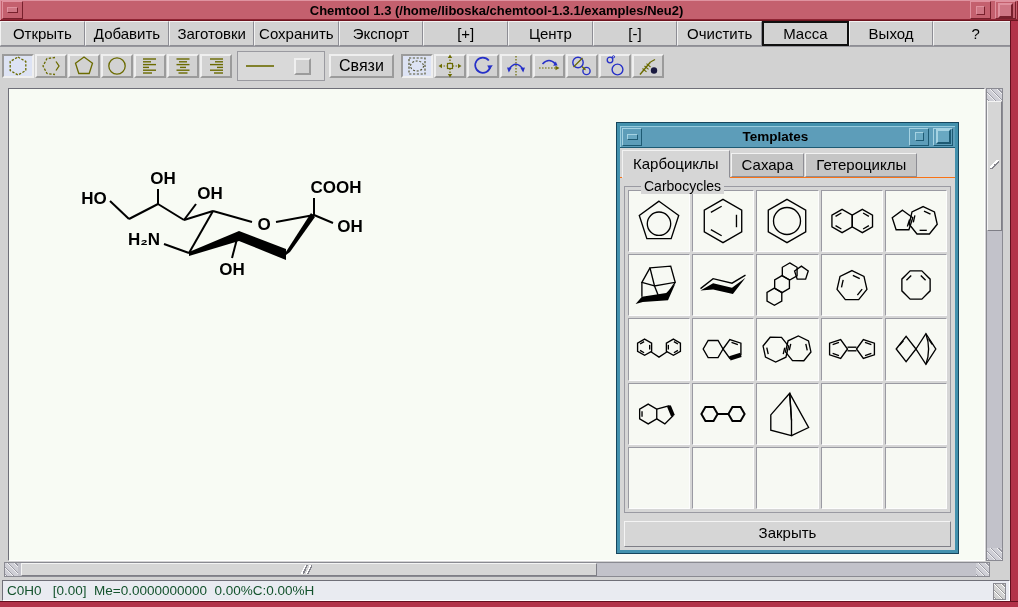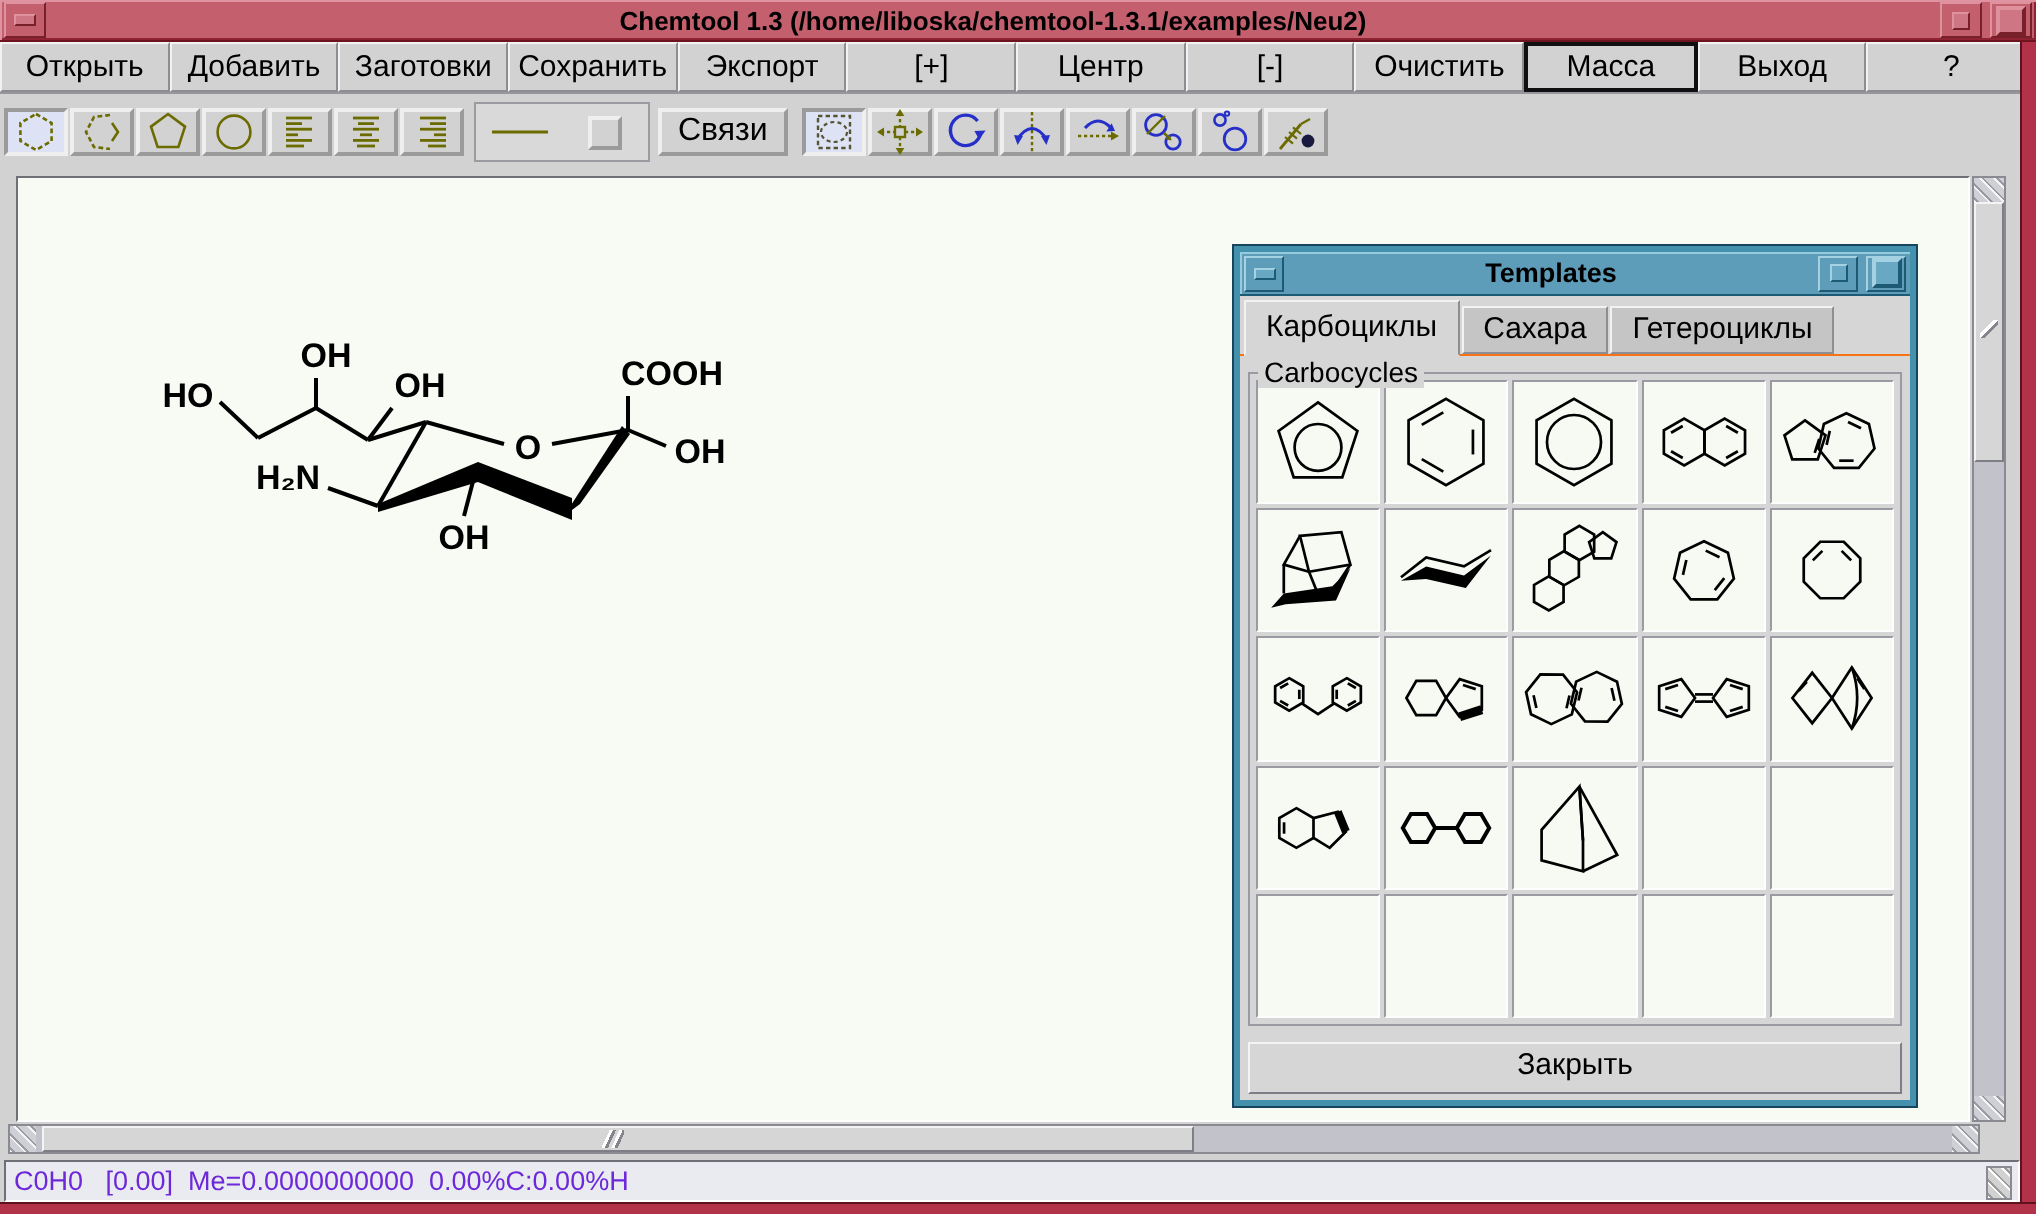--- a/index.html
+++ b/index.html
@@ -54,21 +54,21 @@
     background:repeating-linear-gradient(45deg,#f4f4f4 0 1px,#9a9aa4 1px 2px,#cfcfd6 2px 5px);}
   .hsb .cap-l{left:0;} .hsb .cap-r{right:0;}
   .hsb-thumb{position:absolute;left:16px;top:0;width:576px;height:13px;background:#d6d6d6;
     border:1px solid;border-color:#f4f4f4 #7e7e86 #7e7e86 #f4f4f4;box-sizing:border-box;}
   .hgrip{width:12px;height:9px;margin:1px 0 0 278px;
     background:linear-gradient(115deg,transparent 30%,#fff 30% 40%,#84848c 40% 50%,transparent 50% 60%,#fff 60% 70%,#84848c 70% 80%,transparent 80%);}
   
   .statusbar{position:absolute;left:2px;top:580px;width:1008px;height:21px;background:#e9ebf1;
     border:1px solid;border-color:#6f6f78 #ffffff #ffffff #6f6f78;box-sizing:border-box;
     display:flex;align-items:center;}
-  .status-text{font-size:13.5px;padding-left:4px;white-space:pre;color:#6d28d9;}
+  .status-text{font-size:13.5px;padding-left:4px;white-space:pre;color:#14532d;}
   .status-grip{position:absolute;right:3px;top:2px;width:11px;height:15px;border:1px solid #8a8a92;
     background:repeating-linear-gradient(45deg,#fff 0 1px,#999 1px 2px,#d2d2d2 2px 5px);}
   
   .red-right{position:absolute;left:1010px;top:21px;width:8px;height:586px;background:#b23349;
     border-left:1px solid #63101e;box-sizing:border-box;}
   .red-bottom{position:absolute;left:0;top:601px;width:1018px;height:6px;background:#b23349;
     border-top:1px solid #63101e;box-sizing:border-box;}
   
   .dialog{position:absolute;left:617px;top:123px;width:341px;height:430px;background:#d6d6d6;
     border:3px solid #4391ad;box-shadow:0 0 0 1px #16455c;box-sizing:border-box;
@@ -82,21 +82,21 @@
   .d-sq-s{width:7px;height:7px;background:#69a8c2;border:1px solid;border-color:#a5d2e2 #1d5a73 #1d5a73 #a5d2e2;}
   .d-sq{width:11px;height:11px;background:#69a8c2;border:2px solid;border-color:#a5d2e2 #1d5a73 #1d5a73 #a5d2e2;}
   .d-tabs{flex:0 0 27px;display:flex;align-items:flex-end;padding:2px 0 0 2px;
     border-bottom:1px solid #f97316;}
   .tab{padding:0 10px;font-size:15px;height:22px;line-height:22px;background:#c5c5c5;
     border:1px solid;border-color:#f2f2f2 #8d8d94 #8d8d94 #f2f2f2;margin-right:1px;cursor:default;}
   .tab.active{background:#d6d6d6;height:26px;line-height:25px;margin-bottom:-1px;
     border-bottom:1px solid #d6d6d6;}
   .d-group{position:relative;flex:1;margin:8px 4px 2px;border:1px solid #9a9aa2;padding:3px;
     display:flex;}
-  .d-group-label{position:absolute;top:-9px;left:4px;background:#d6d6d6;padding:0 3px;font-size:14px;}
+  .d-group-label{position:absolute;top:-9px;left:16px;background:#d6d6d6;padding:0 3px;font-size:14px;}
   .d-grid{flex:1;display:grid;grid-template-columns:repeat(5,1fr);grid-template-rows:repeat(5,1fr);gap:2px;}
   .cell{background:#f7f9f3;border:1px solid;border-color:#9a9aa2 #fdfdfd #fdfdfd #9a9aa2;
     display:flex;align-items:center;justify-content:center;}
   .cell svg{width:58px;height:54px;}
   .d-close{flex:0 0 24px;margin:6px 4px 3px;background:#d6d6d6;border:1px solid;
     border-color:#f4f4f4 #7e7e86 #7e7e86 #f4f4f4;text-align:center;font-size:15px;line-height:22px;cursor:default;}
 </style>
 </head>
 <body>
 

